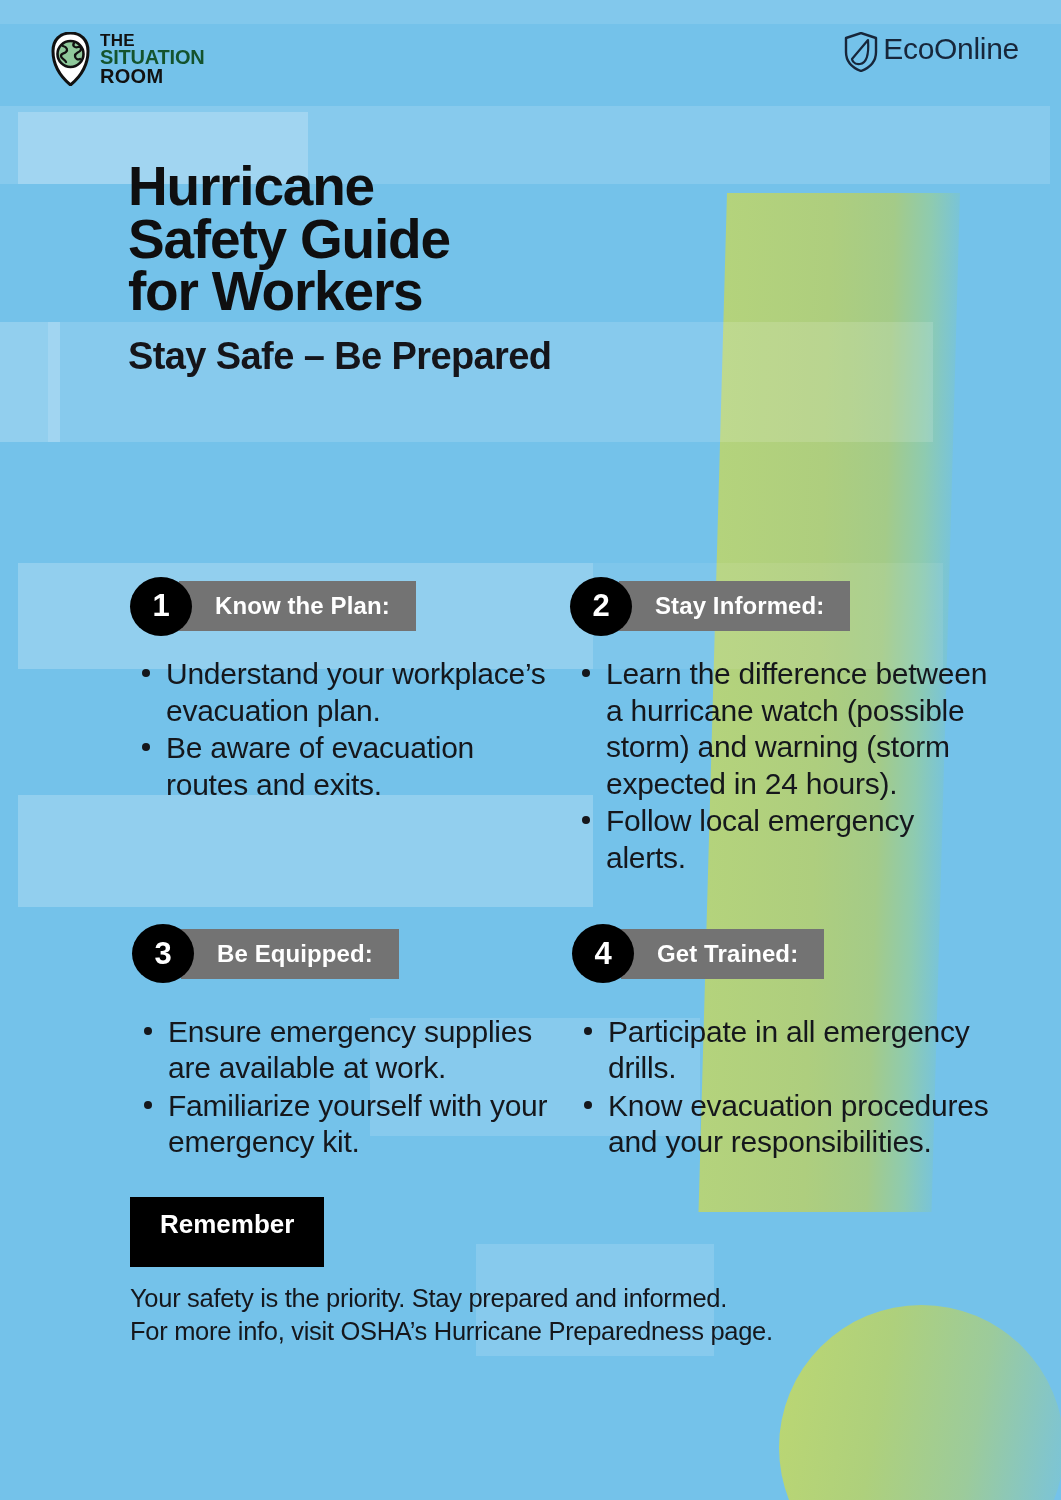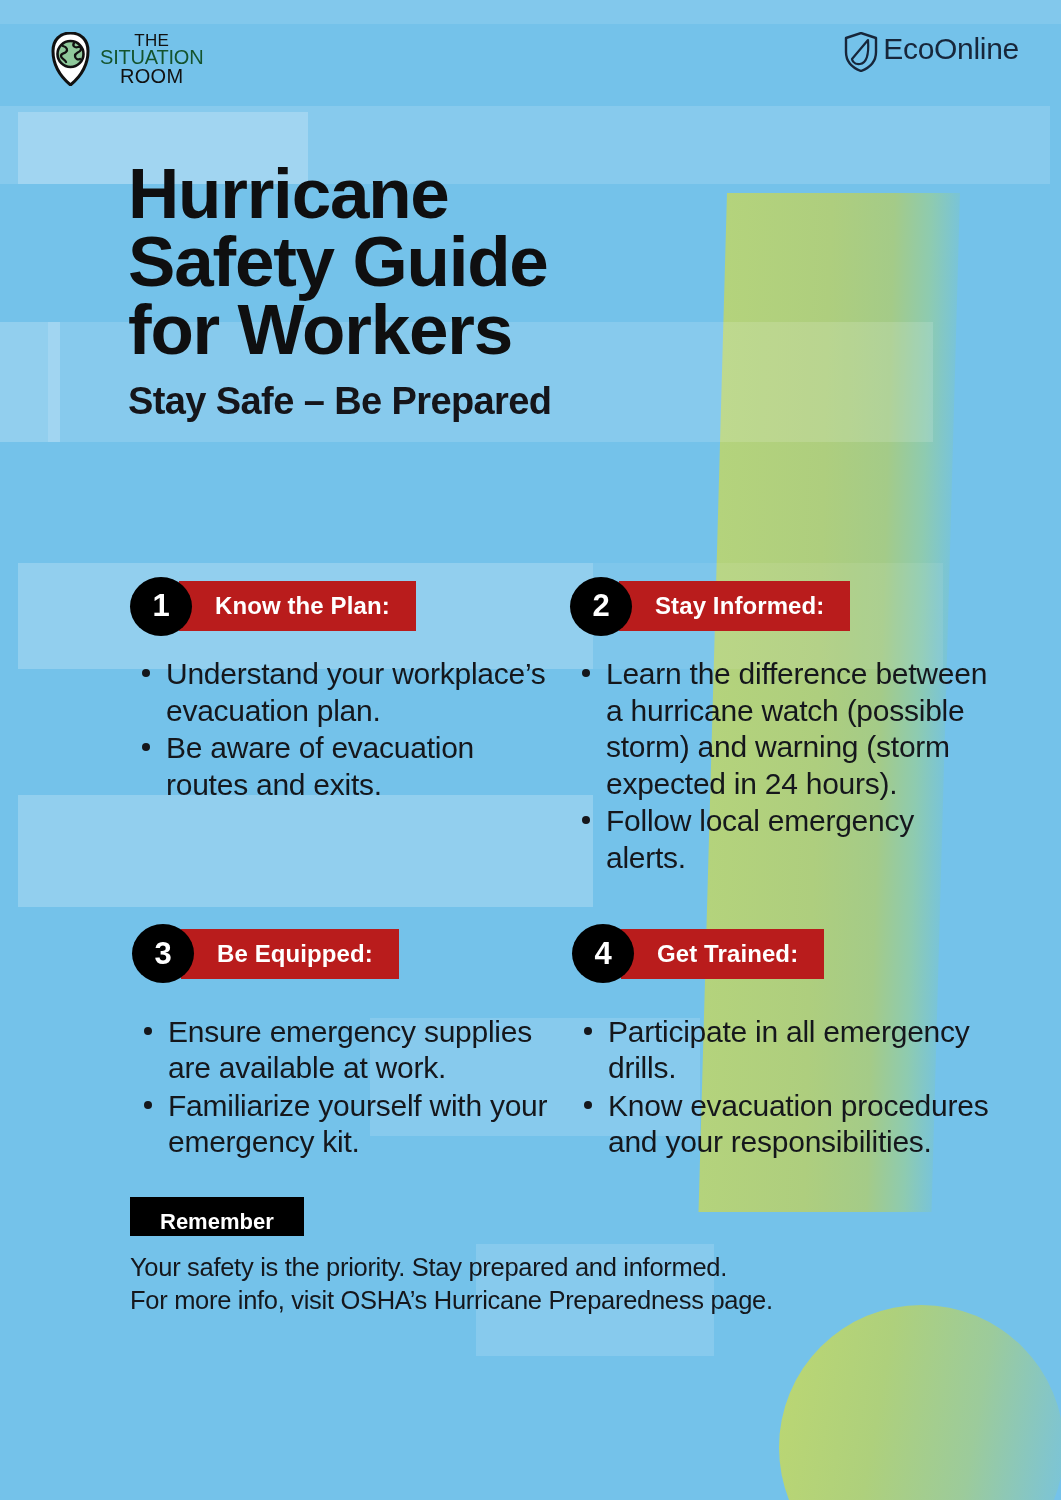--- a/index.html
+++ b/index.html
@@ -49,39 +49,39 @@
   
   .header{ position:absolute; left:0; top:0; width:1061px; height:104px; }
 
   .tsr-logo{
     position:absolute; left:50px; top:32px;
     display:flex; align-items:center; gap:9px;
   }
   .tsr-mark{ width:41px; height:54px; }
   .tsr-words{
     font-family:"Liberation Sans Narrow","Liberation Sans", sans-serif;
-    font-weight:normal; line-height:0.93; letter-spacing:0.3px;text-align:center;
+    font-weight:bold; line-height:0.93; letter-spacing:0.3px;
   }
   .tsr-the{ font-size:17px; color:#111; }
   .tsr-sit{ font-size:20px; color:#14532d; letter-spacing:-0.2px;}
   .tsr-room{ font-size:20px; color:#111; }
 
   .eco-logo{
     position:absolute; right:42px; top:32px;
     display:flex; align-items:flex-start; gap:5px;
   }
   .eco-mark{ width:34px; height:40px; }
   .eco-word{ font-size:30px; color:#17263a; letter-spacing:-0.3px; }
 
   
   .title-wrap{ position:absolute; left:128px; top:160px; width:760px; }
   .title{
     font-family:"Liberation Sans Narrow","Liberation Sans", sans-serif;
     font-weight:bold;
-    font-size:71px;
+    font-size:55px;
     line-height:0.955;
     letter-spacing:-1.2px;
     color:#0f0f10;
     white-space:pre-line;
   }
   .subtitle{
     margin-top:17px;
     font-weight:bold;
     font-size:38px;
     letter-spacing:-0.6px;
@@ -101,21 +101,21 @@
   .badge{
     position:relative; z-index:2;
     width:62px; height:59px; border-radius:50%;
     background:#000; color:#fff;
     display:flex; align-items:center; justify-content:center;
     font-family:"Liberation Sans Narrow","Liberation Sans", sans-serif;
     font-weight:bold; font-size:31px;
   }
   .head-bar{
     position:relative; margin-left:-13px; z-index:1;
-    height:50px; background:#b91c1c;
+    height:50px; background:#737373;
     display:flex; align-items:center;
     padding:0 26px 0 36px;
     color:#fff; font-weight:bold; font-size:24px;
     letter-spacing:0.1px;
   }
 
   ul.points{
     margin-top:20px;
     list-style:none;
   }
@@ -139,22 +139,22 @@
   .row2{ margin-top:46px; }
   .row2 .col.left{ margin-left:132px; }
   .row2 .col.right{ margin-left:22px; }
   .row2 ul.points{ margin-top:30px; }
 
   
   .remember{ position:absolute; left:130px; top:1197px; }
   .remember-tag{
     display:inline-block;
     background:#000; color:#fff;
-    font-weight:bold; font-size:22px;
-    padding:12px 30px 1px 30px;
+    font-weight:bold; font-size:26px;
+    padding:12px 30px 27px 30px;
   }
   .remember-text{
     margin-top:15px;
     font-weight:normal; font-size:25.5px;
     line-height:1.28; color:#15171c;
     letter-spacing:-0.3px;
     white-space:pre-line;
   }
 </style>
 </head>

